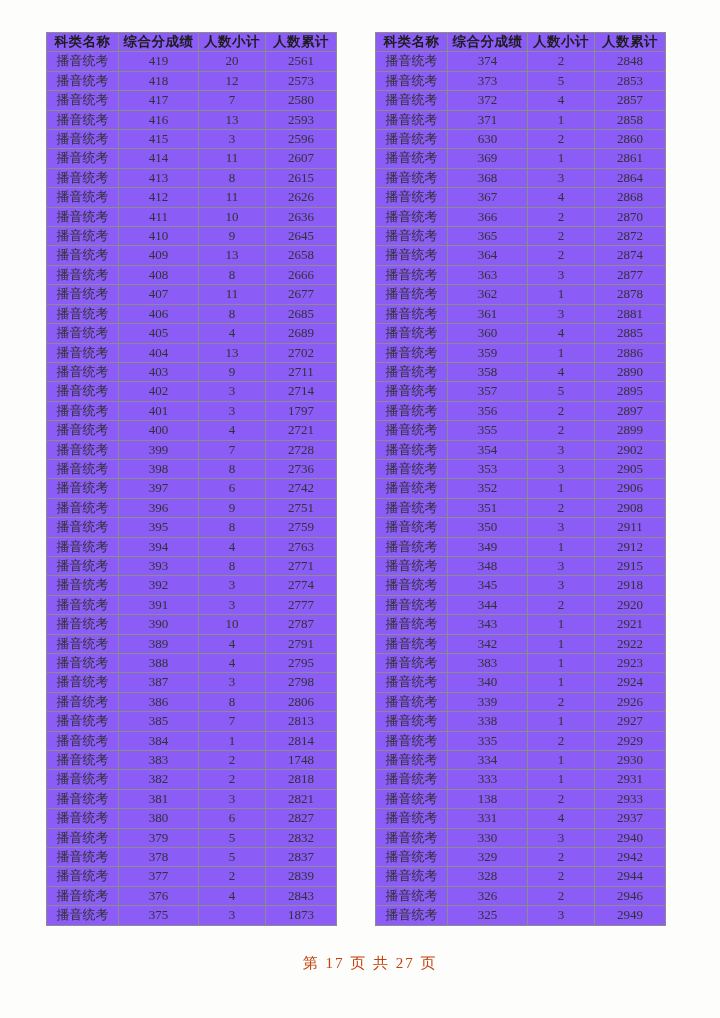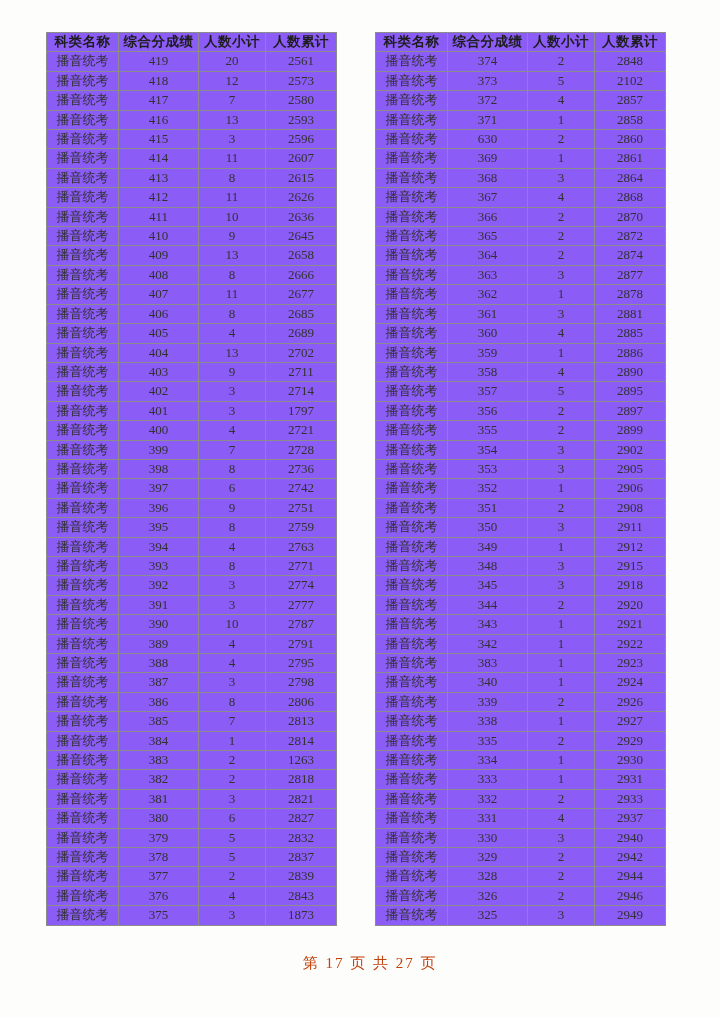--- a/index.html
+++ b/index.html
@@ -298,21 +298,21 @@
         <tr>
           <td>播音统考</td>
           <td>384</td>
           <td>1</td>
           <td>2814</td>
         </tr>
         <tr>
           <td>播音统考</td>
           <td>383</td>
           <td>2</td>
-          <td>1263</td>
+          <td>1748</td>
         </tr>
         <tr>
           <td>播音统考</td>
           <td>382</td>
           <td>2</td>
           <td>2818</td>
         </tr>
         <tr>
           <td>播音统考</td>
           <td>381</td>
@@ -377,21 +377,21 @@
         <tr>
           <td>播音统考</td>
           <td>374</td>
           <td>2</td>
           <td>2848</td>
         </tr>
         <tr>
           <td>播音统考</td>
           <td>373</td>
           <td>5</td>
-          <td>2102</td>
+          <td>2853</td>
         </tr>
         <tr>
           <td>播音统考</td>
           <td>372</td>
           <td>4</td>
           <td>2857</td>
         </tr>
         <tr>
           <td>播音统考</td>
           <td>371</td>
@@ -597,21 +597,21 @@
           <td>2930</td>
         </tr>
         <tr>
           <td>播音统考</td>
           <td>333</td>
           <td>1</td>
           <td>2931</td>
         </tr>
         <tr>
           <td>播音统考</td>
-          <td>332</td>
+          <td>138</td>
           <td>2</td>
           <td>2933</td>
         </tr>
         <tr>
           <td>播音统考</td>
           <td>331</td>
           <td>4</td>
           <td>2937</td>
         </tr>
         <tr>

